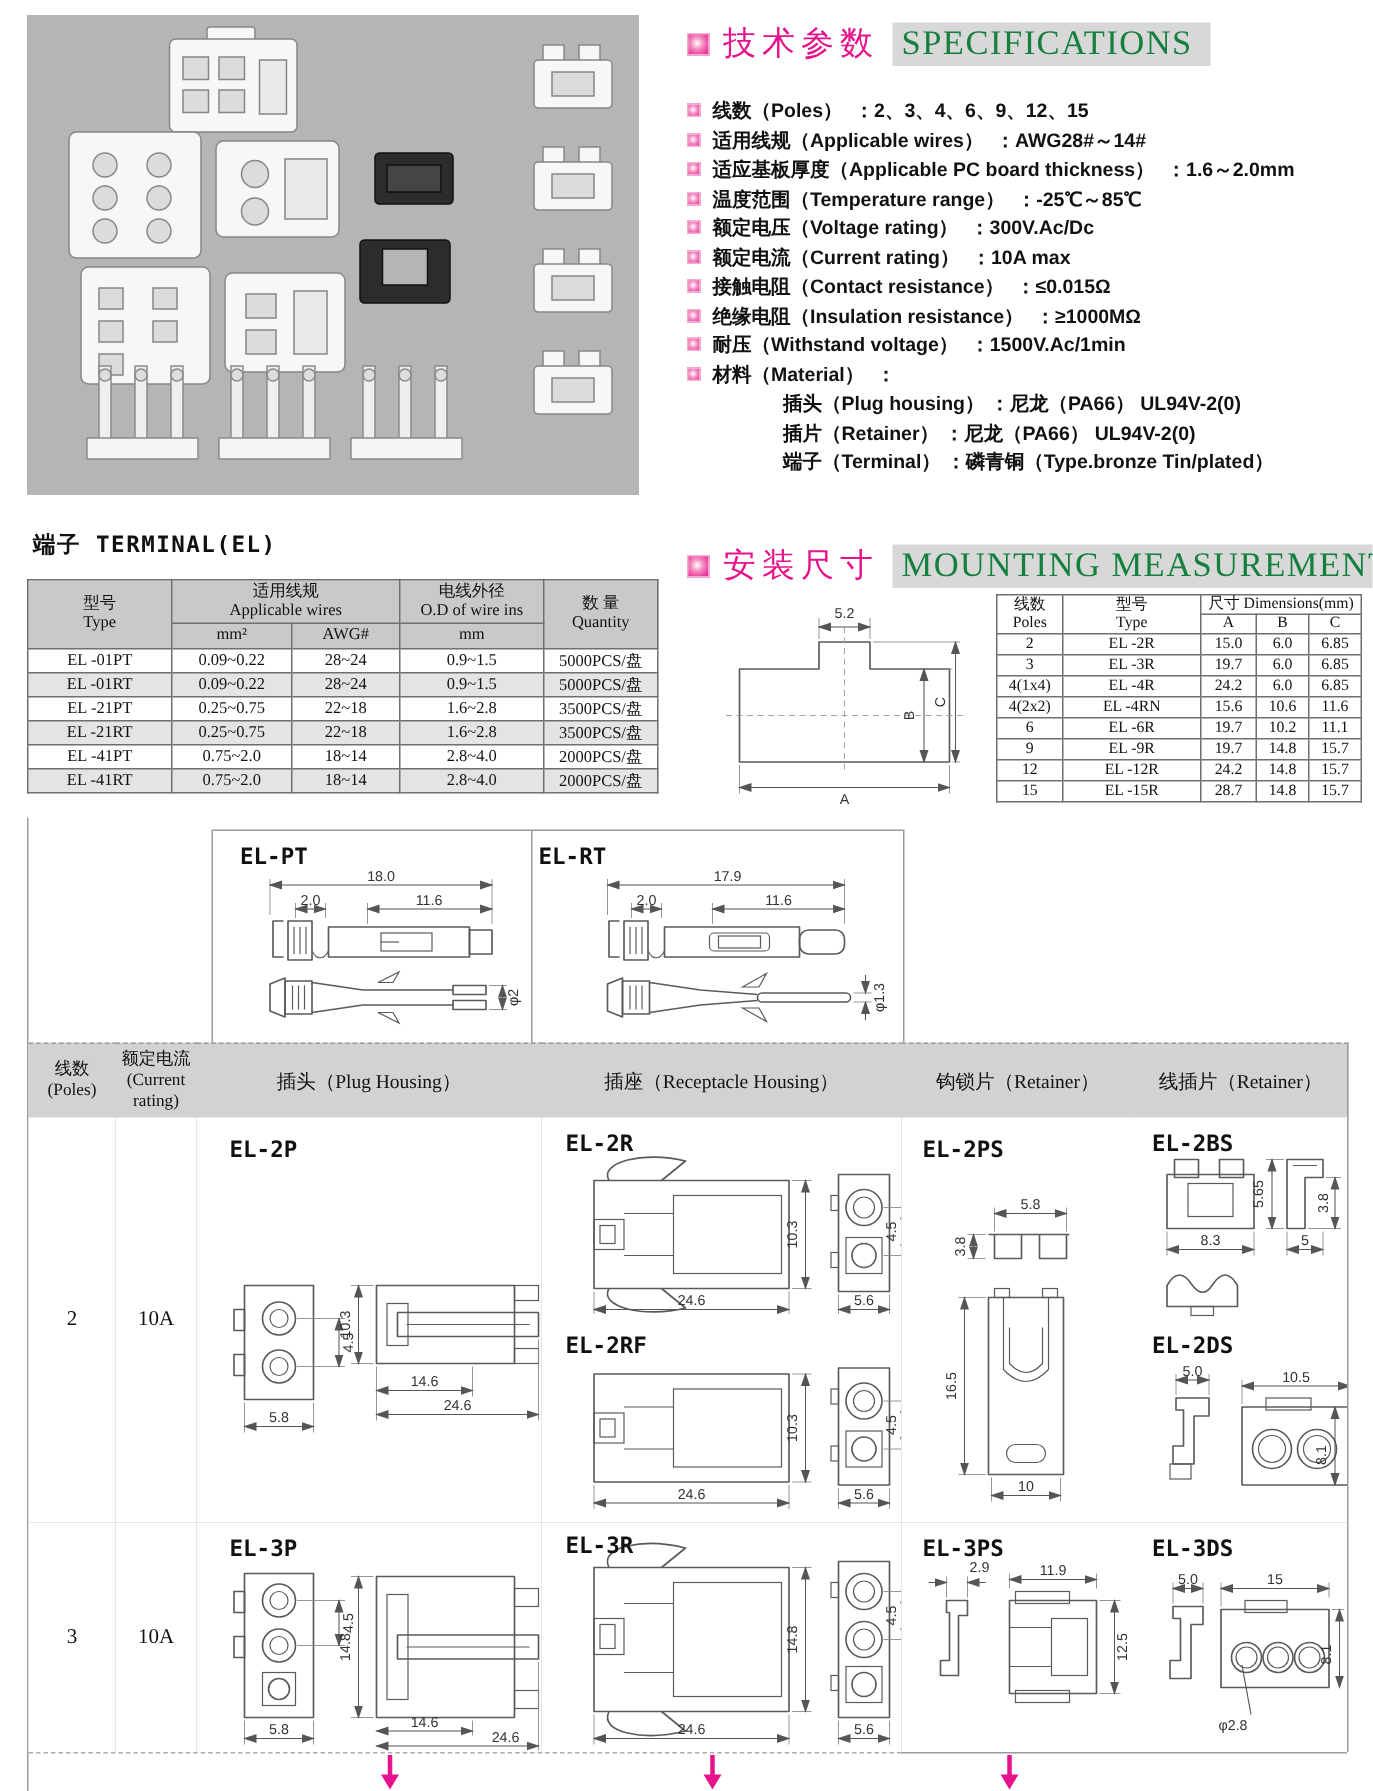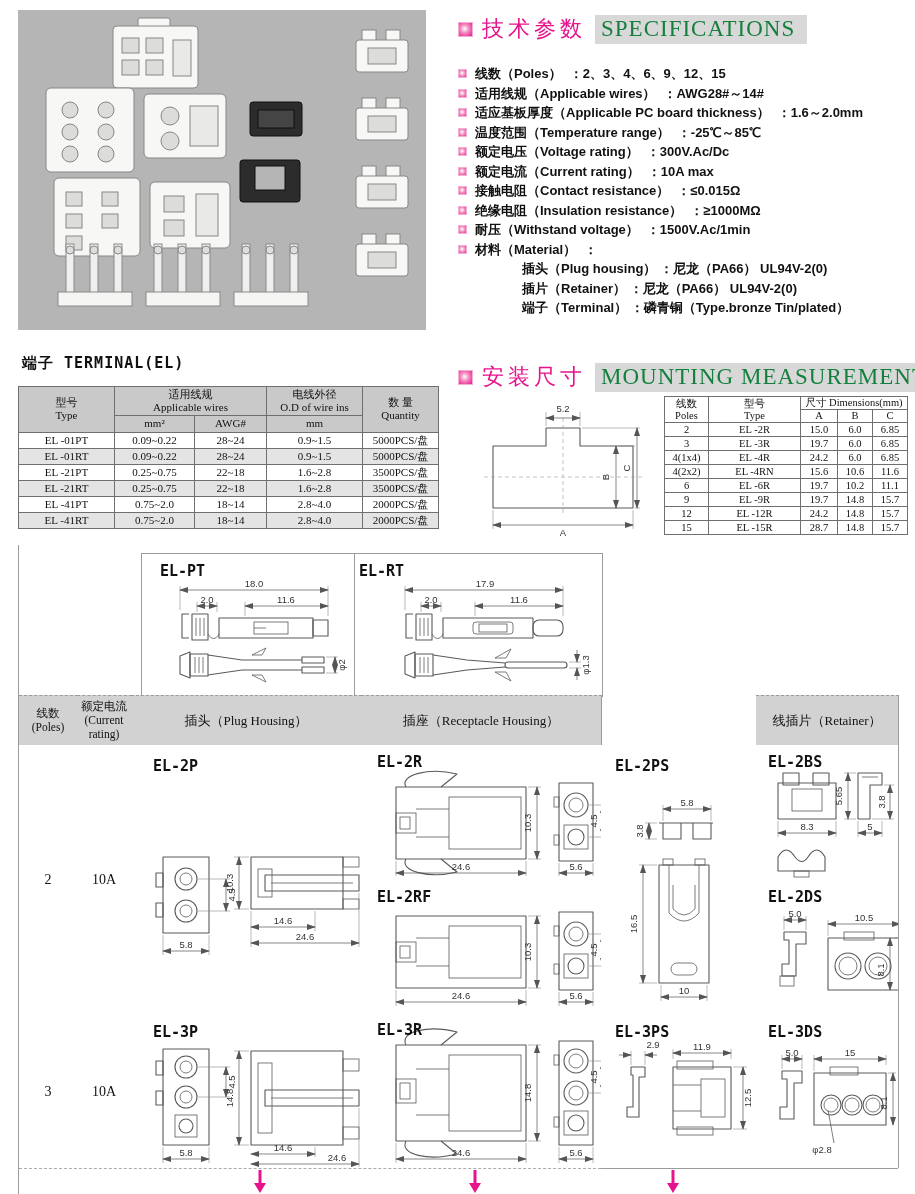--- a/index.html
+++ b/index.html
@@ -481,20 +481,21 @@
     </div>
   </div>
 
   <div class="cell hdr" style="left:0;top:150px;width:58px;height:50px;font-size:11.5px">线数
 (Poles)</div>
   <div class="cell hdr" style="left:58px;top:150px;width:54px;height:50px;font-size:11.5px">额定电流
 (Current
 rating)</div>
   <div class="cell hdr" style="left:112px;top:150px;width:230px;height:50px">插头（Plug Housing）</div>
   <div class="cell hdr" style="left:342px;top:150px;width:240px;height:50px">插座（Receptacle Housing）</div>
+  <div class="cell hdr" style="left:582px;top:150px;width:155px;height:50px">钩锁片（Retainer）</div>
   <div class="cell hdr" style="left:737px;top:150px;width:142px;height:50px">线插片（Retainer）</div>
 
   <div class="cell center" style="left:0;top:200px;width:58px;height:270px">2</div>
   <div class="cell center" style="left:58px;top:200px;width:54px;height:270px">10A</div>
 
   <div class="cell" style="left:112px;top:200px;width:230px;height:270px">
     <span class="lbl-part" style="left:22px;top:12px">EL-2P</span>
     <svg width="230" height="270">
       <rect class="o" x="32" y="112" width="46" height="76"></rect>
       <rect class="o" x="25" y="128" width="7" height="14"></rect>

